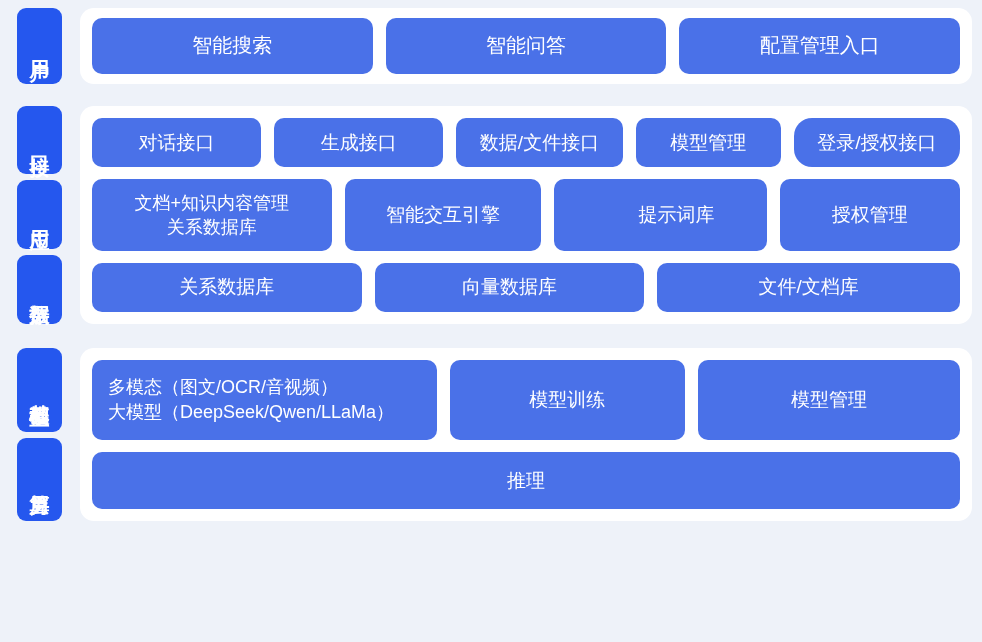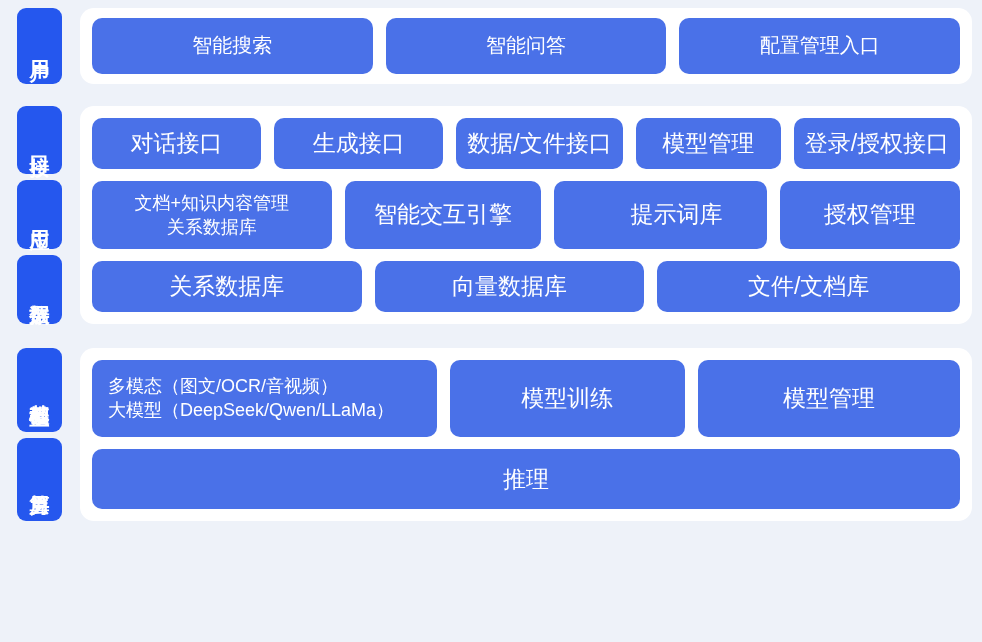--- a/index.html
+++ b/index.html
@@ -81,21 +81,21 @@
   }
 
   .box {
     background: #4a71e8;
     border-radius: 10px;
     color: #ffffff;
     display: flex;
     align-items: center;
     justify-content: center;
     text-align: center;
-    font-size: 23px;
+    font-size: 19px;
     line-height: 1.35;
     padding: 6px 8px;
     box-sizing: border-box;
     white-space: pre-line;
     user-select: none;
   }
   .box.multiline { font-size: 18px; }
   .box.left-text { justify-content: flex-start; padding-left: 16px; text-align: left; }
 
   
@@ -126,21 +126,21 @@
       <div class="chip">应用</div>
       <div class="chip">数据层</div>
     </div>
     <div class="panel">
 
       <div class="row">
         <div class="box" style="flex:1.02 1 0;">对话接口</div>
         <div class="box" style="flex:1.02 1 0;">生成接口</div>
         <div class="box" style="flex:1 1 0;">数据/文件接口</div>
         <div class="box" style="flex:0.86 1 0;">模型管理</div>
-        <div class="box" style="flex:1 1 0;">登录/授权接口</div>
+        <div class="box" style="flex:1 1 0;border-radius:18px;">登录/授权接口</div>
       </div>
 
       <div class="row">
         <div class="box multiline" style="flex:1.36 1 0;">文档+知识内容管理
 关系数据库</div>
         <div class="box" style="flex:1.1 1 0;">智能交互引擎</div>
         <div class="box" style="flex:1 1 0;padding-left:40px;">提示词库</div>
         <div class="box" style="flex:1 1 0;">授权管理</div>
       </div>
 

